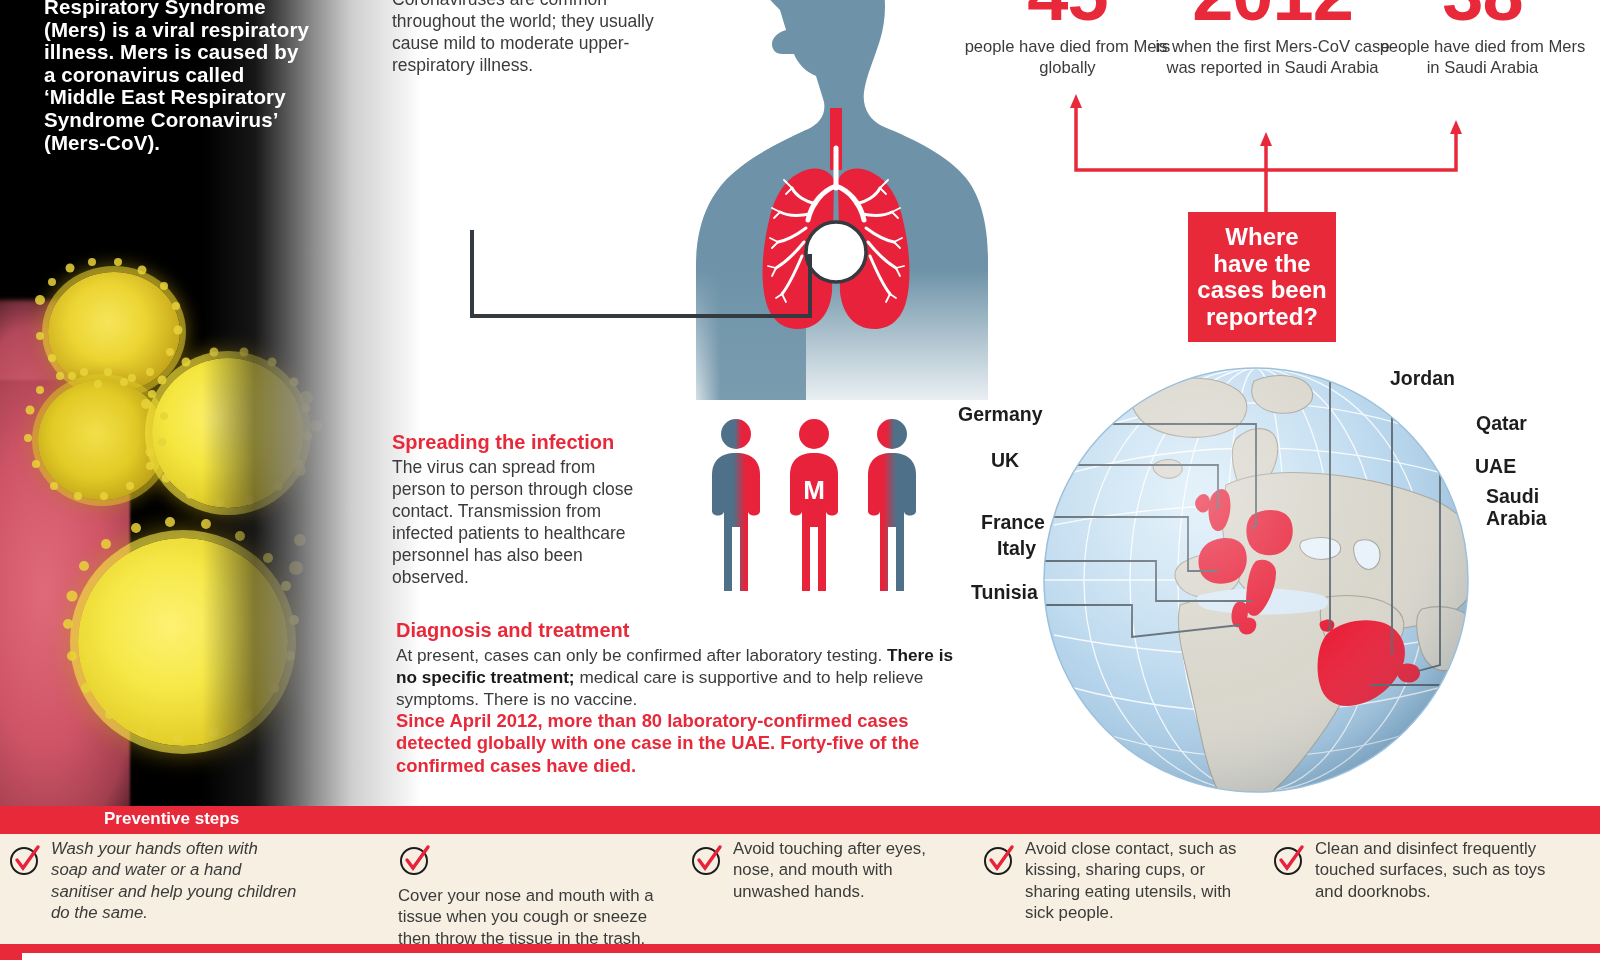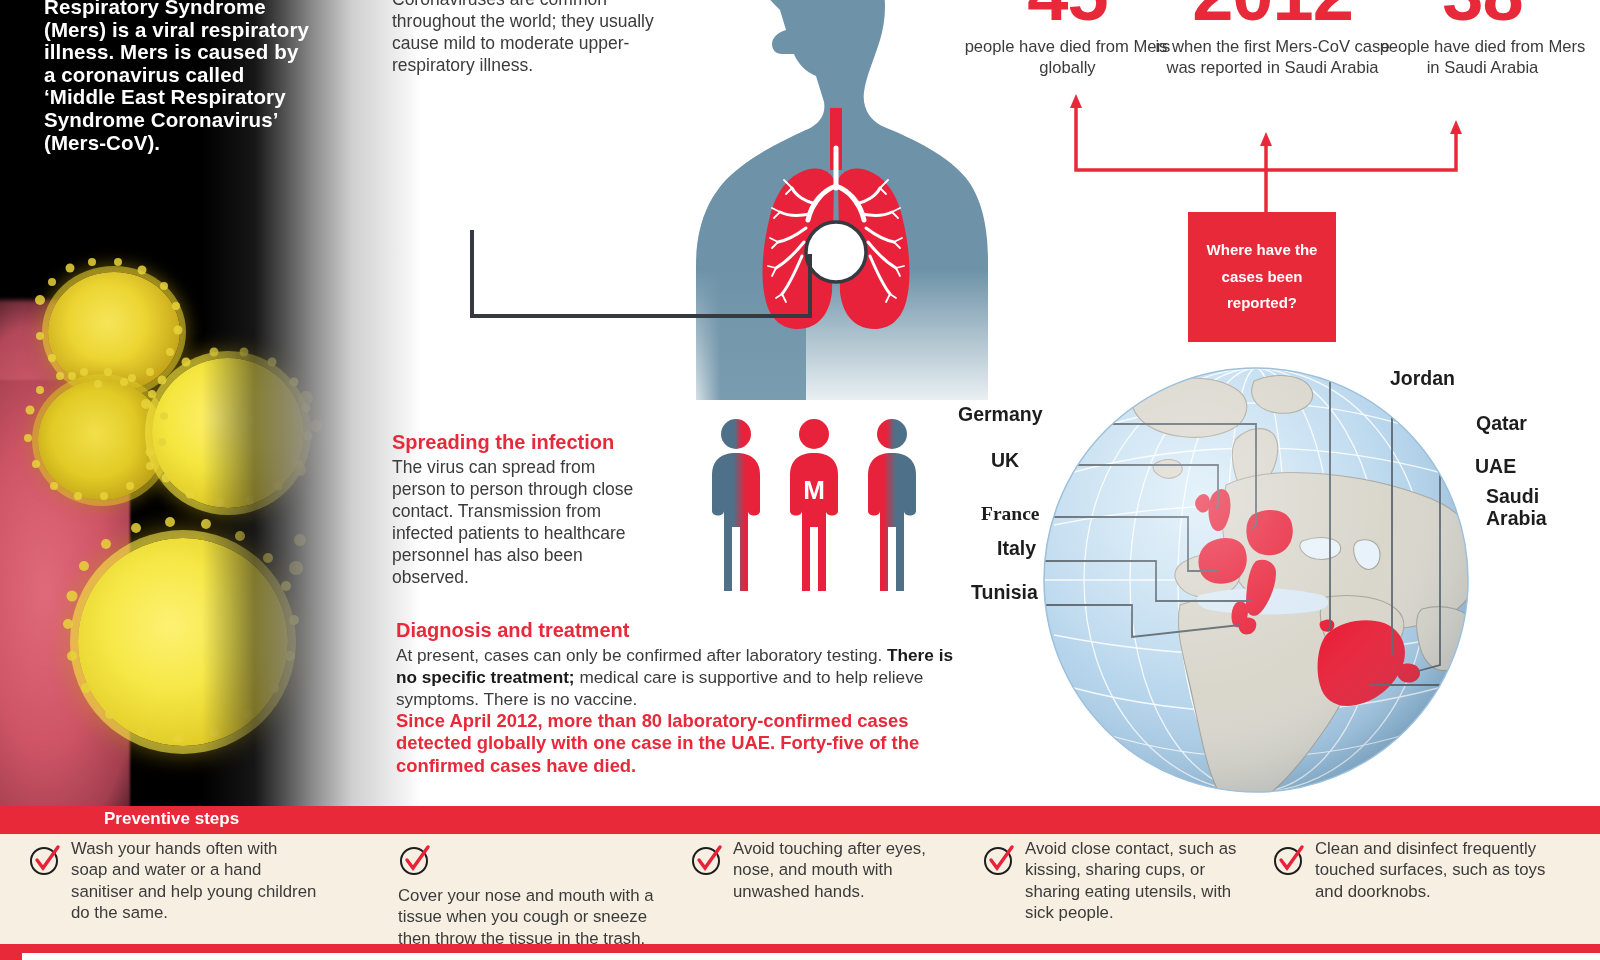--- a/index.html
+++ b/index.html
@@ -105,21 +105,21 @@
   .stat .lbl{color:#3b3b3b;font-size:16.6px;line-height:20.5px;margin-top:5px;}
   .s1{left:0px;top:0;width:215px;}
   .s2{left:195px;top:0;width:235px;}
   .s3{left:415px;top:0;width:215px;}
 
   .arrows{position:absolute;left:1020px;top:92px;width:490px;height:130px;}
 
   
   .qbox{
     position:absolute;left:1188px;top:212px;width:148px;height:130px;
-    background:#e8293a;color:#fff;font-weight:bold;font-size:15px;line-height:26.5px;
+    background:#e8293a;color:#fff;font-weight:bold;font-size:24px;line-height:26.5px;
     text-align:center;display:flex;align-items:center;justify-content:center;
     padding:6px 8px;box-sizing:border-box;
   }
 
   
   .globe-wrap{position:absolute;left:1040px;top:365px;width:450px;height:440px;}
   .map-labels{position:absolute;left:950px;top:355px;width:650px;height:300px;}
   .mlabel{
     position:absolute;color:#1d1d1d;font-weight:bold;font-size:19.5px;line-height:22px;
     white-space:nowrap;
@@ -537,36 +537,36 @@
       </g>
     </g>
 
     <circle cx="216" cy="215" r="212" fill="url(#shadeG)"></circle>
     <circle cx="216" cy="215" r="212" fill="none" stroke="#9cc0dc" stroke-width="1.5"></circle>
   </svg>
 
   <div class="map-labels">
     <div class="mlabel" style="left:8px;  top:48px;">Germany</div>
     <div class="mlabel" style="left:41px; top:94px;">UK</div>
-    <div class="mlabel" style="left:31px; top:148px;font-family:Liberation Serif, serif;">France</div>
+    <div class="mlabel" style="left:31px; top:156px;">France</div>
     <div class="mlabel" style="left:47px; top:182px;">Italy</div>
     <div class="mlabel" style="left:21px; top:226px;">Tunisia</div>
 
     <div class="mlabel" style="left:440px; top:12px;">Jordan</div>
     <div class="mlabel" style="left:490px; top:57px;margin-left:36px;">Qatar</div>
     <div class="mlabel" style="left:525px; top:100px;">UAE</div>
     <div class="mlabel multi" style="left:536px; top:130px;width:88px;">Saudi Arabia</div>
   </div>
 
   <div class="prev-head">
     <span>Preventive steps</span>
   </div>
   <div class="prev-body"></div>
 
-  <div class="step" style="left:28px;  width:290px;">
+  <div class="step" style="left:8px;  width:290px;font-style:italic;">
     <span class="chk">
       <svg viewBox="0 0 34 34" width="34" height="34">
         <circle cx="16" cy="19" r="13" fill="none" stroke="#1d1d1d" stroke-width="2"></circle>
         <path d="M9 18 L15 26 L30 5" fill="none" stroke="#e8223a" stroke-width="3.4" stroke-linecap="round"></path>
       </svg>
     </span>
     <span class="stxt">Wash your hands often with soap and water or a hand sanitiser and help young children do the same.</span>
   </div>
 
   <div class="step" style="left:398px; width:280px;flex-direction:column;">

